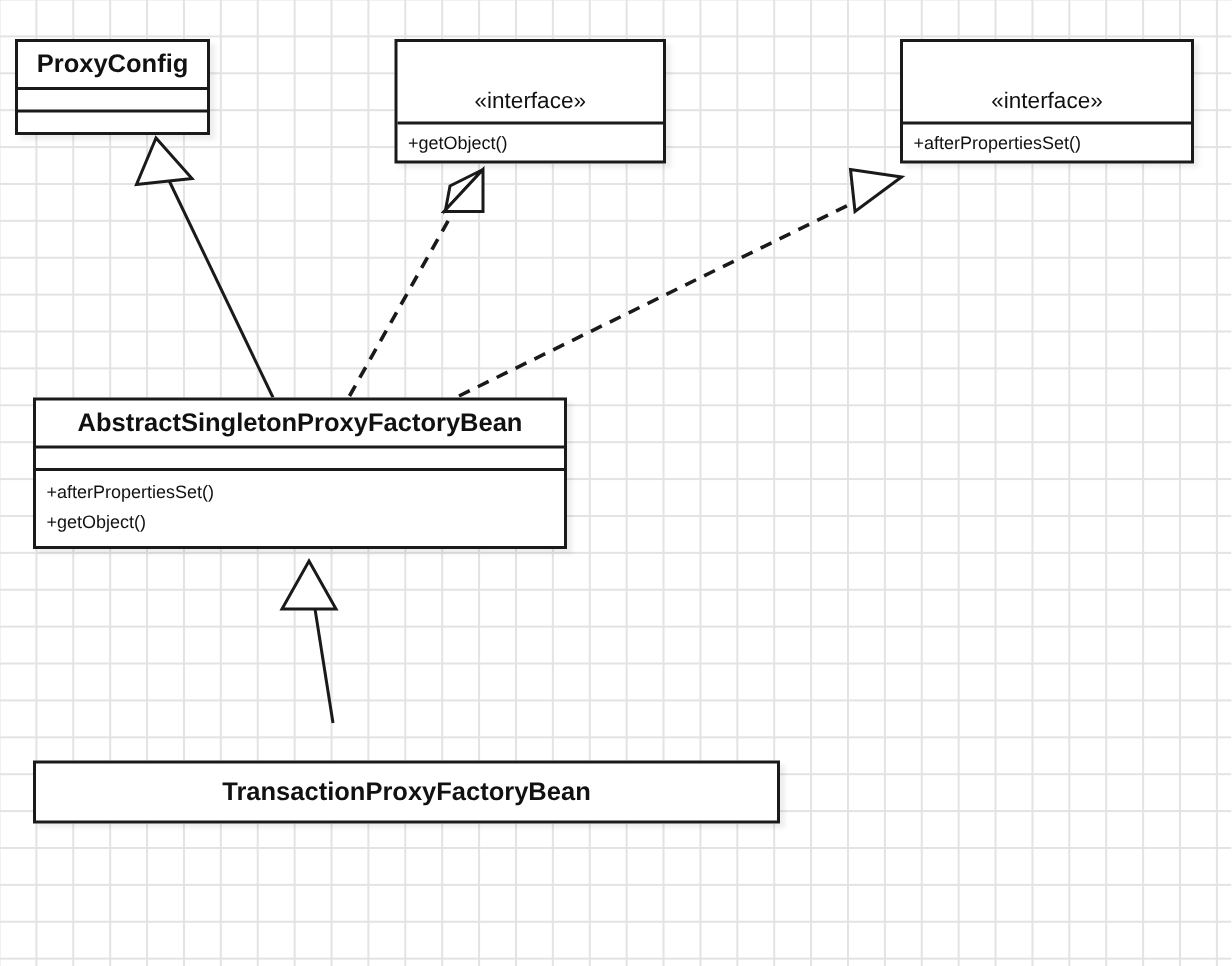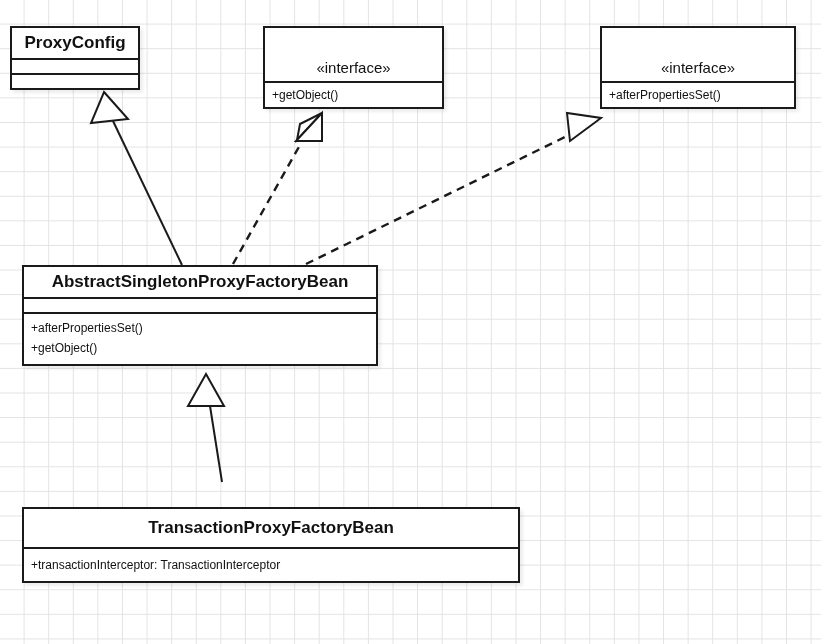--- a/index.html
+++ b/index.html
@@ -152,19 +152,16 @@
     <div class="compartment c-members" style="padding-top:4px; padding-bottom:6px;">
       <span class="member-line">+afterPropertiesSet()</span>
       <span class="member-line">+getObject()</span>
     </div>
   </div>
 
   <div class="uml-class" style="left:22px; top:482px; width:498px;margin-top:25px;">
     <div class="compartment c-header" style="padding-top:8px; padding-bottom:8px;">
       <span class="c-name">TransactionProxyFactoryBean</span>
     </div>
-    <div class="compartment c-members" style="padding-top:6px; padding-bottom:6px;">
-      <span class="member-line">+transactionInterceptor: TransactionInterceptor</span>
-    </div>
   </div>
 
 
 </div>
 
 </body></html>

